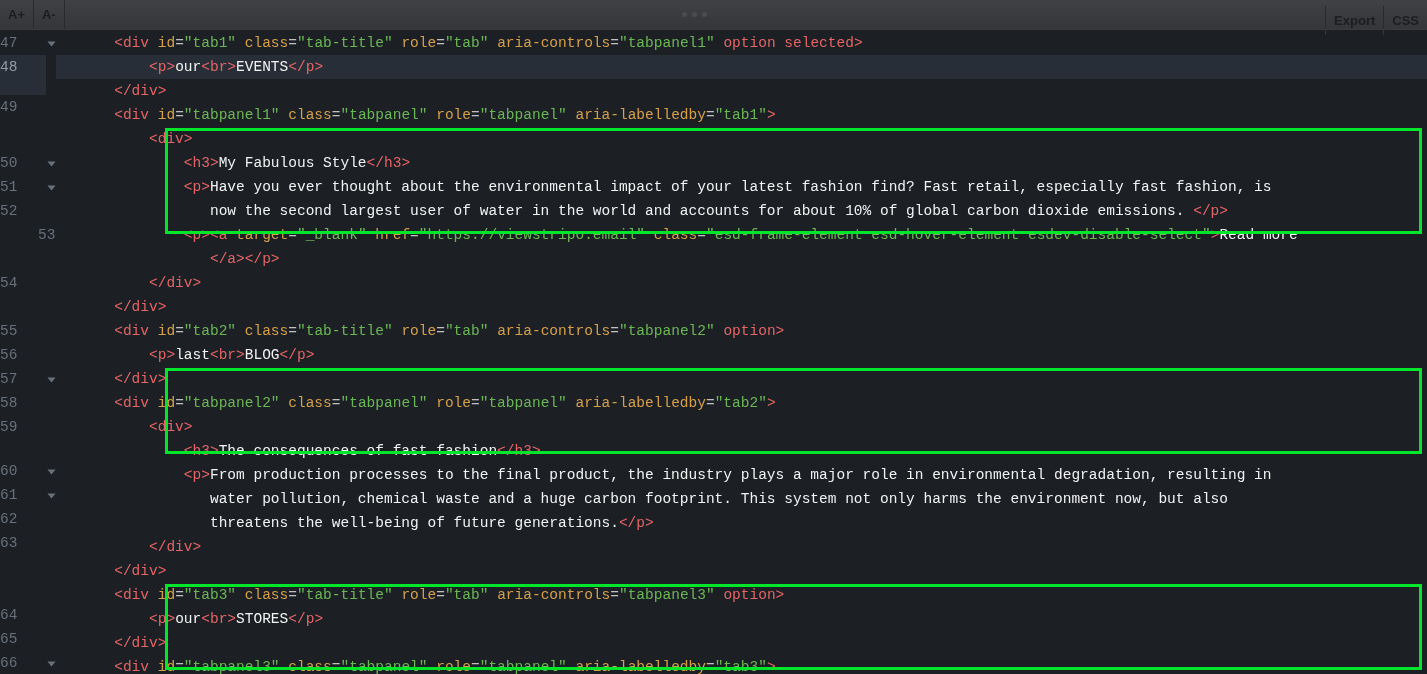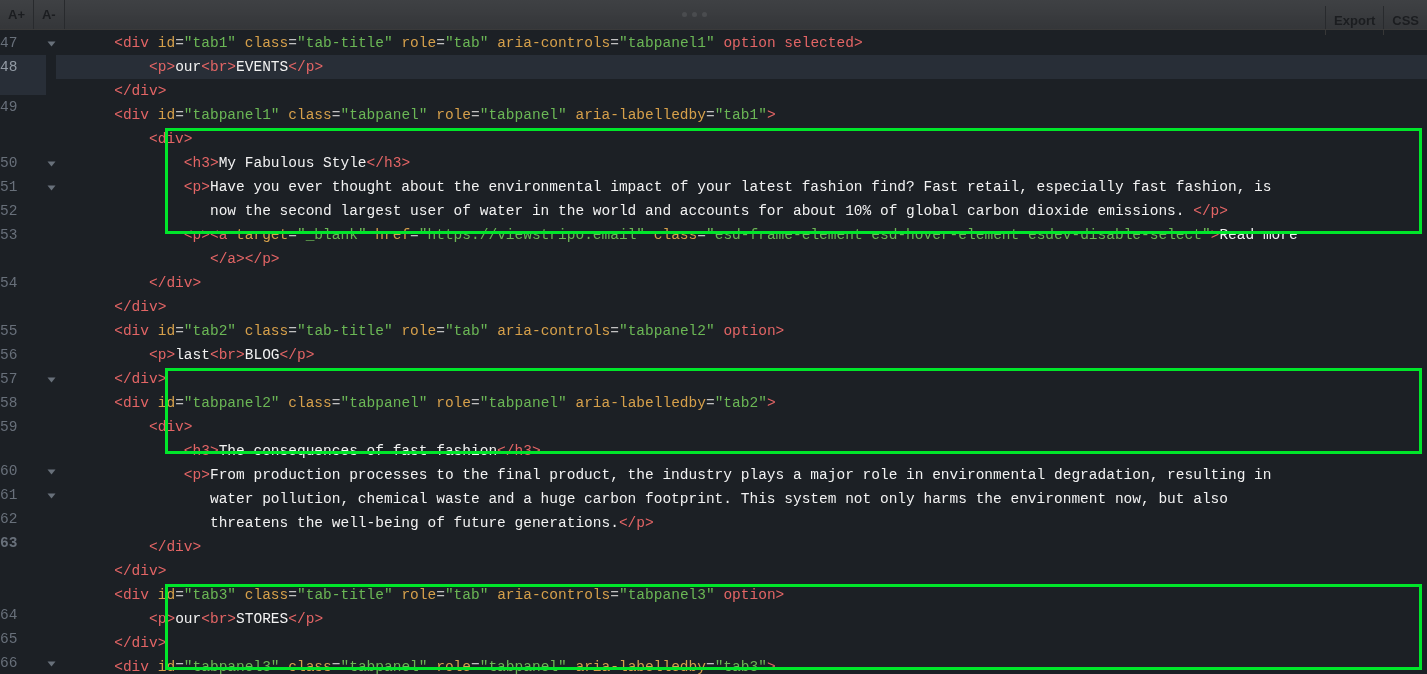--- a/index.html
+++ b/index.html
@@ -118,31 +118,31 @@
 </div>
 
 <div class="editor">
   <div class="gutter" id="gutter">
       <div class="ln fold" style="height: 24px; line-height: 24px;">47</div>
       <div class="ln hl" style="height: 40px; line-height: 24px;">48</div>
       <div class="ln" style="height: 24px; line-height: 24px;">49</div>
       <div class="ln fold" style="height: 24px; line-height: 24px; margin-top: 32px;">50</div>
       <div class="ln fold" style="height: 24px; line-height: 24px;">51</div>
       <div class="ln" style="height: 24px; line-height: 24px;">52</div>
-      <div class="ln" style="height: 48px; line-height: 24px;">53</div>
+      <div class="ln" style="height: 48px; line-height: 24px; padding-left: 38px;">53</div>
       <div class="ln" style="height: 48px; line-height: 24px;">54</div>
       <div class="ln" style="height: 24px; line-height: 24px;">55</div>
       <div class="ln" style="height: 24px; line-height: 24px;">56</div>
       <div class="ln fold" style="height: 24px; line-height: 24px;">57</div>
       <div class="ln" style="height: 24px; line-height: 24px;">58</div>
       <div class="ln" style="height: 24px; line-height: 24px;">59</div>
       <div class="ln fold" style="height: 24px; line-height: 24px; margin-top: 20px;">60</div>
       <div class="ln fold" style="height: 24px; line-height: 24px;">61</div>
       <div class="ln" style="height: 24px; line-height: 24px;">62</div>
-      <div class="ln" style="height: 72px; line-height: 24px; font-weight: bold;">63</div>
+      <div class="ln" style="height: 72px; line-height: 24px;">63</div>
       <div class="ln" style="height: 24px; line-height: 24px;">64</div>
       <div class="ln" style="height: 24px; line-height: 24px;">65</div>
       <div class="ln fold" style="height: 24px; line-height: 24px;">66</div>
       <div class="ln" style="height: 24px; line-height: 24px;">67</div>
       <div class="ln" style="height: 24px; line-height: 24px;">68</div>
       <div class="ln fold" style="height: 24px; line-height: 24px;">69</div>
     </div>
   <div class="code" id="code"><div class="row">      <span class="tag">&lt;</span><span class="tag">div</span> <span class="attr">id</span>=<span class="val">"tab1"</span> <span class="attr">class</span>=<span class="val">"tab-title"</span> <span class="attr">role</span>=<span class="val">"tab"</span> <span class="attr">aria-controls</span>=<span class="val">"tabpanel1"</span><span class="tag"> option selected&gt;</span></div><div class="row hl">          <span class="tag">&lt;</span><span class="tag">p</span><span class="tag">&gt;</span><span class="txt">our</span><span class="tag">&lt;</span><span class="tag">br</span><span class="tag">&gt;</span><span class="txt">EVENTS</span><span class="tag">&lt;</span><span class="tag">/p</span><span class="tag">&gt;</span></div><div class="row">      <span class="tag">&lt;</span><span class="tag">/div</span><span class="tag">&gt;</span></div><div class="row">      <span class="tag">&lt;</span><span class="tag">div</span> <span class="attr">id</span>=<span class="val">"tabpanel1"</span> <span class="attr">class</span>=<span class="val">"tabpanel"</span> <span class="attr">role</span>=<span class="val">"tabpanel"</span> <span class="attr">aria-labelledby</span>=<span class="val">"tab1"</span><span class="tag">&gt;</span></div><div class="row">          <span class="tag">&lt;</span><span class="tag">div</span><span class="tag">&gt;</span></div><div class="row">              <span class="tag">&lt;</span><span class="tag">h3</span><span class="tag">&gt;</span><span class="txt">My Fabulous Style</span><span class="tag">&lt;</span><span class="tag">/h3</span><span class="tag">&gt;</span></div><div class="row">              <span class="tag">&lt;</span><span class="tag">p</span><span class="tag">&gt;</span><span class="txt">Have you ever thought about the environmental impact of your latest fashion find? Fast retail, especially fast fashion, is</span></div><div class="row">                 <span class="txt">now the second largest user of water in the world and accounts for about 10% of global carbon dioxide emissions. </span><span class="tag">&lt;</span><span class="tag">/p</span><span class="tag">&gt;</span></div><div class="row">              <span class="tag">&lt;</span><span class="tag">p</span><span class="tag">&gt;</span><span class="tag">&lt;</span><span class="tag">a</span> <span class="attr">target</span>=<span class="val">"_blank"</span> <span class="attr">href</span>=<span class="val">"https://viewstripo.email"</span> <span class="attr">class</span>=<span class="val">"esd-frame-element esd-hover-element esdev-disable-select"</span><span class="tag">&gt;</span><span class="txt">Read more</span></div><div class="row">                 <span class="tag">&lt;</span><span class="tag">/a</span><span class="tag">&gt;</span><span class="tag">&lt;</span><span class="tag">/p</span><span class="tag">&gt;</span></div><div class="row">          <span class="tag">&lt;</span><span class="tag">/div</span><span class="tag">&gt;</span></div><div class="row">      <span class="tag">&lt;</span><span class="tag">/div</span><span class="tag">&gt;</span></div><div class="row">      <span class="tag">&lt;</span><span class="tag">div</span> <span class="attr">id</span>=<span class="val">"tab2"</span> <span class="attr">class</span>=<span class="val">"tab-title"</span> <span class="attr">role</span>=<span class="val">"tab"</span> <span class="attr">aria-controls</span>=<span class="val">"tabpanel2"</span><span class="tag"> option&gt;</span></div><div class="row">          <span class="tag">&lt;</span><span class="tag">p</span><span class="tag">&gt;</span><span class="txt">last</span><span class="tag">&lt;</span><span class="tag">br</span><span class="tag">&gt;</span><span class="txt">BLOG</span><span class="tag">&lt;</span><span class="tag">/p</span><span class="tag">&gt;</span></div><div class="row">      <span class="tag">&lt;</span><span class="tag">/div</span><span class="tag">&gt;</span></div><div class="row">      <span class="tag">&lt;</span><span class="tag">div</span> <span class="attr">id</span>=<span class="val">"tabpanel2"</span> <span class="attr">class</span>=<span class="val">"tabpanel"</span> <span class="attr">role</span>=<span class="val">"tabpanel"</span> <span class="attr">aria-labelledby</span>=<span class="val">"tab2"</span><span class="tag">&gt;</span></div><div class="row">          <span class="tag">&lt;</span><span class="tag">div</span><span class="tag">&gt;</span></div><div class="row">              <span class="tag">&lt;</span><span class="tag">h3</span><span class="tag">&gt;</span><span class="txt">The consequences of fast fashion</span><span class="tag">&lt;</span><span class="tag">/h3</span><span class="tag">&gt;</span></div><div class="row">              <span class="tag">&lt;</span><span class="tag">p</span><span class="tag">&gt;</span><span class="txt">From production processes to the final product, the industry plays a major role in environmental degradation, resulting in</span></div><div class="row">                 <span class="txt">water pollution, chemical waste and a huge carbon footprint. This system not only harms the environment now, but also</span></div><div class="row">                 <span class="txt">threatens the well-being of future generations.</span><span class="tag">&lt;</span><span class="tag">/p</span><span class="tag">&gt;</span></div><div class="row">          <span class="tag">&lt;</span><span class="tag">/div</span><span class="tag">&gt;</span></div><div class="row">      <span class="tag">&lt;</span><span class="tag">/div</span><span class="tag">&gt;</span></div><div class="row">      <span class="tag">&lt;</span><span class="tag">div</span> <span class="attr">id</span>=<span class="val">"tab3"</span> <span class="attr">class</span>=<span class="val">"tab-title"</span> <span class="attr">role</span>=<span class="val">"tab"</span> <span class="attr">aria-controls</span>=<span class="val">"tabpanel3"</span><span class="tag"> option&gt;</span></div><div class="row">          <span class="tag">&lt;</span><span class="tag">p</span><span class="tag">&gt;</span><span class="txt">our</span><span class="tag">&lt;</span><span class="tag">br</span><span class="tag">&gt;</span><span class="txt">STORES</span><span class="tag">&lt;</span><span class="tag">/p</span><span class="tag">&gt;</span></div><div class="row">      <span class="tag">&lt;</span><span class="tag">/div</span><span class="tag">&gt;</span></div><div class="row">      <span class="tag">&lt;</span><span class="tag">div</span> <span class="attr">id</span>=<span class="val">"tabpanel3"</span> <span class="attr">class</span>=<span class="val">"tabpanel"</span> <span class="attr">role</span>=<span class="val">"tabpanel"</span> <span class="attr">aria-labelledby</span>=<span class="val">"tab3"</span><span class="tag">&gt;</span></div></div>
 </div>
 

